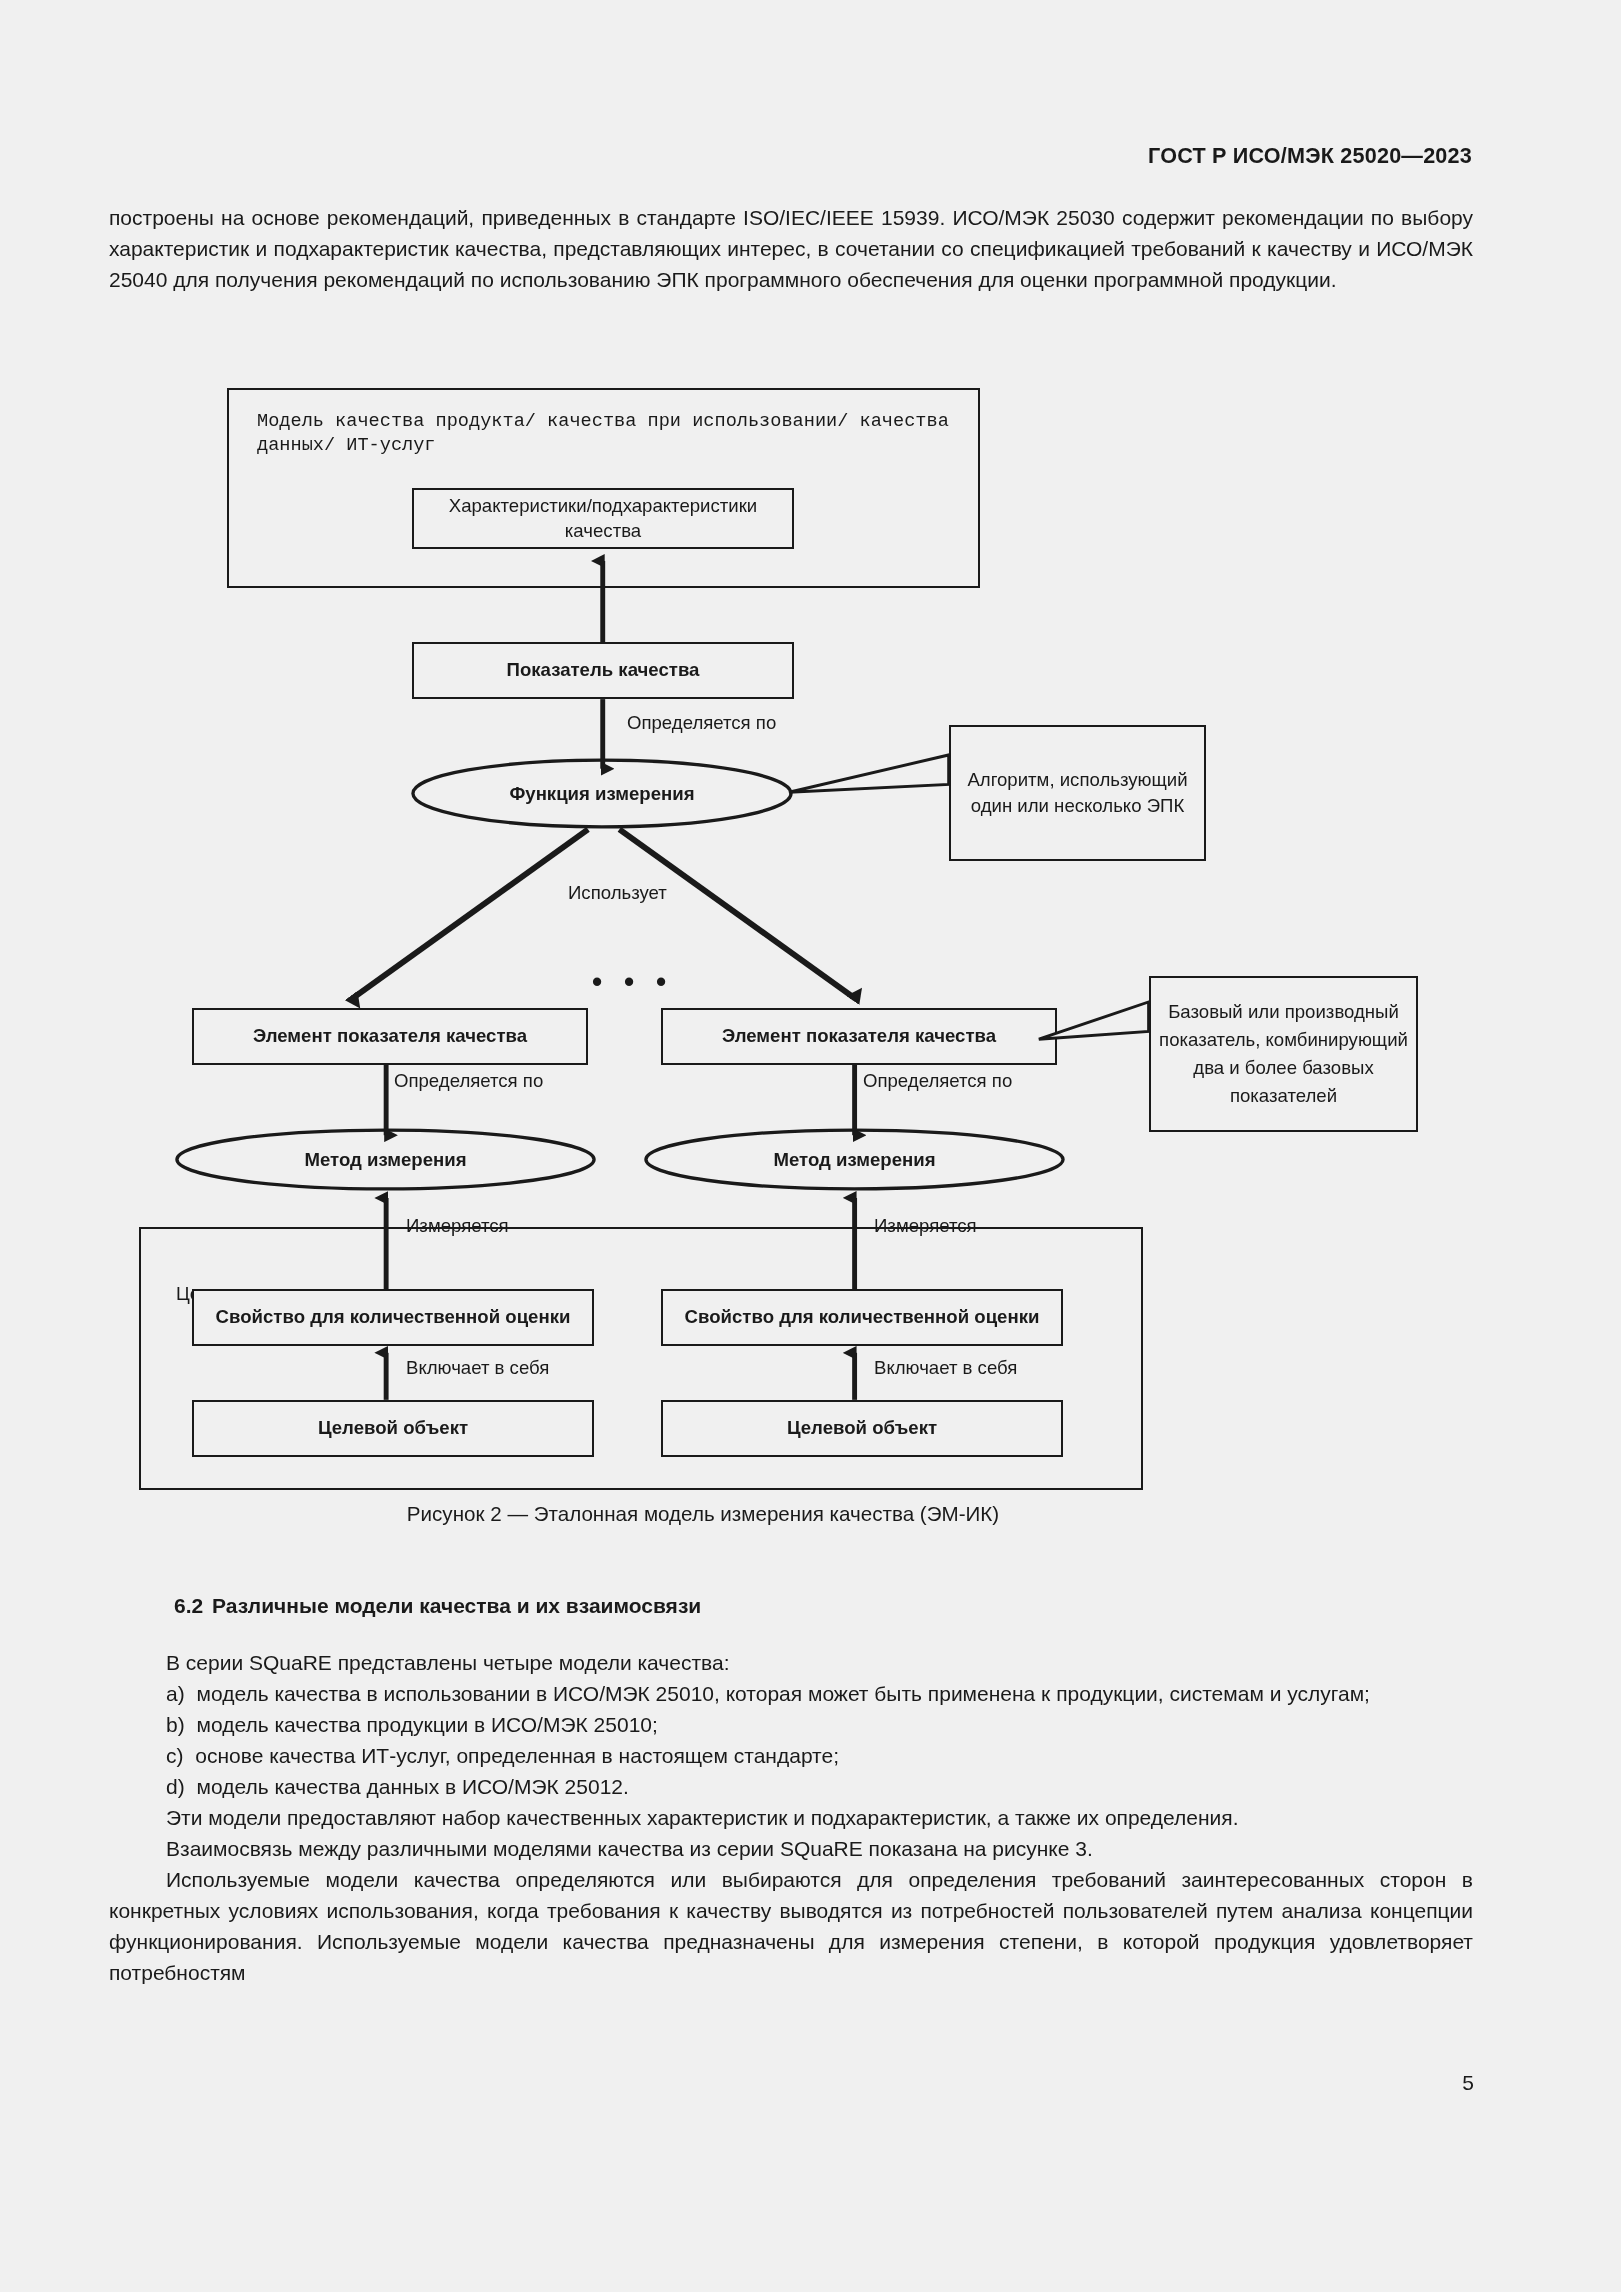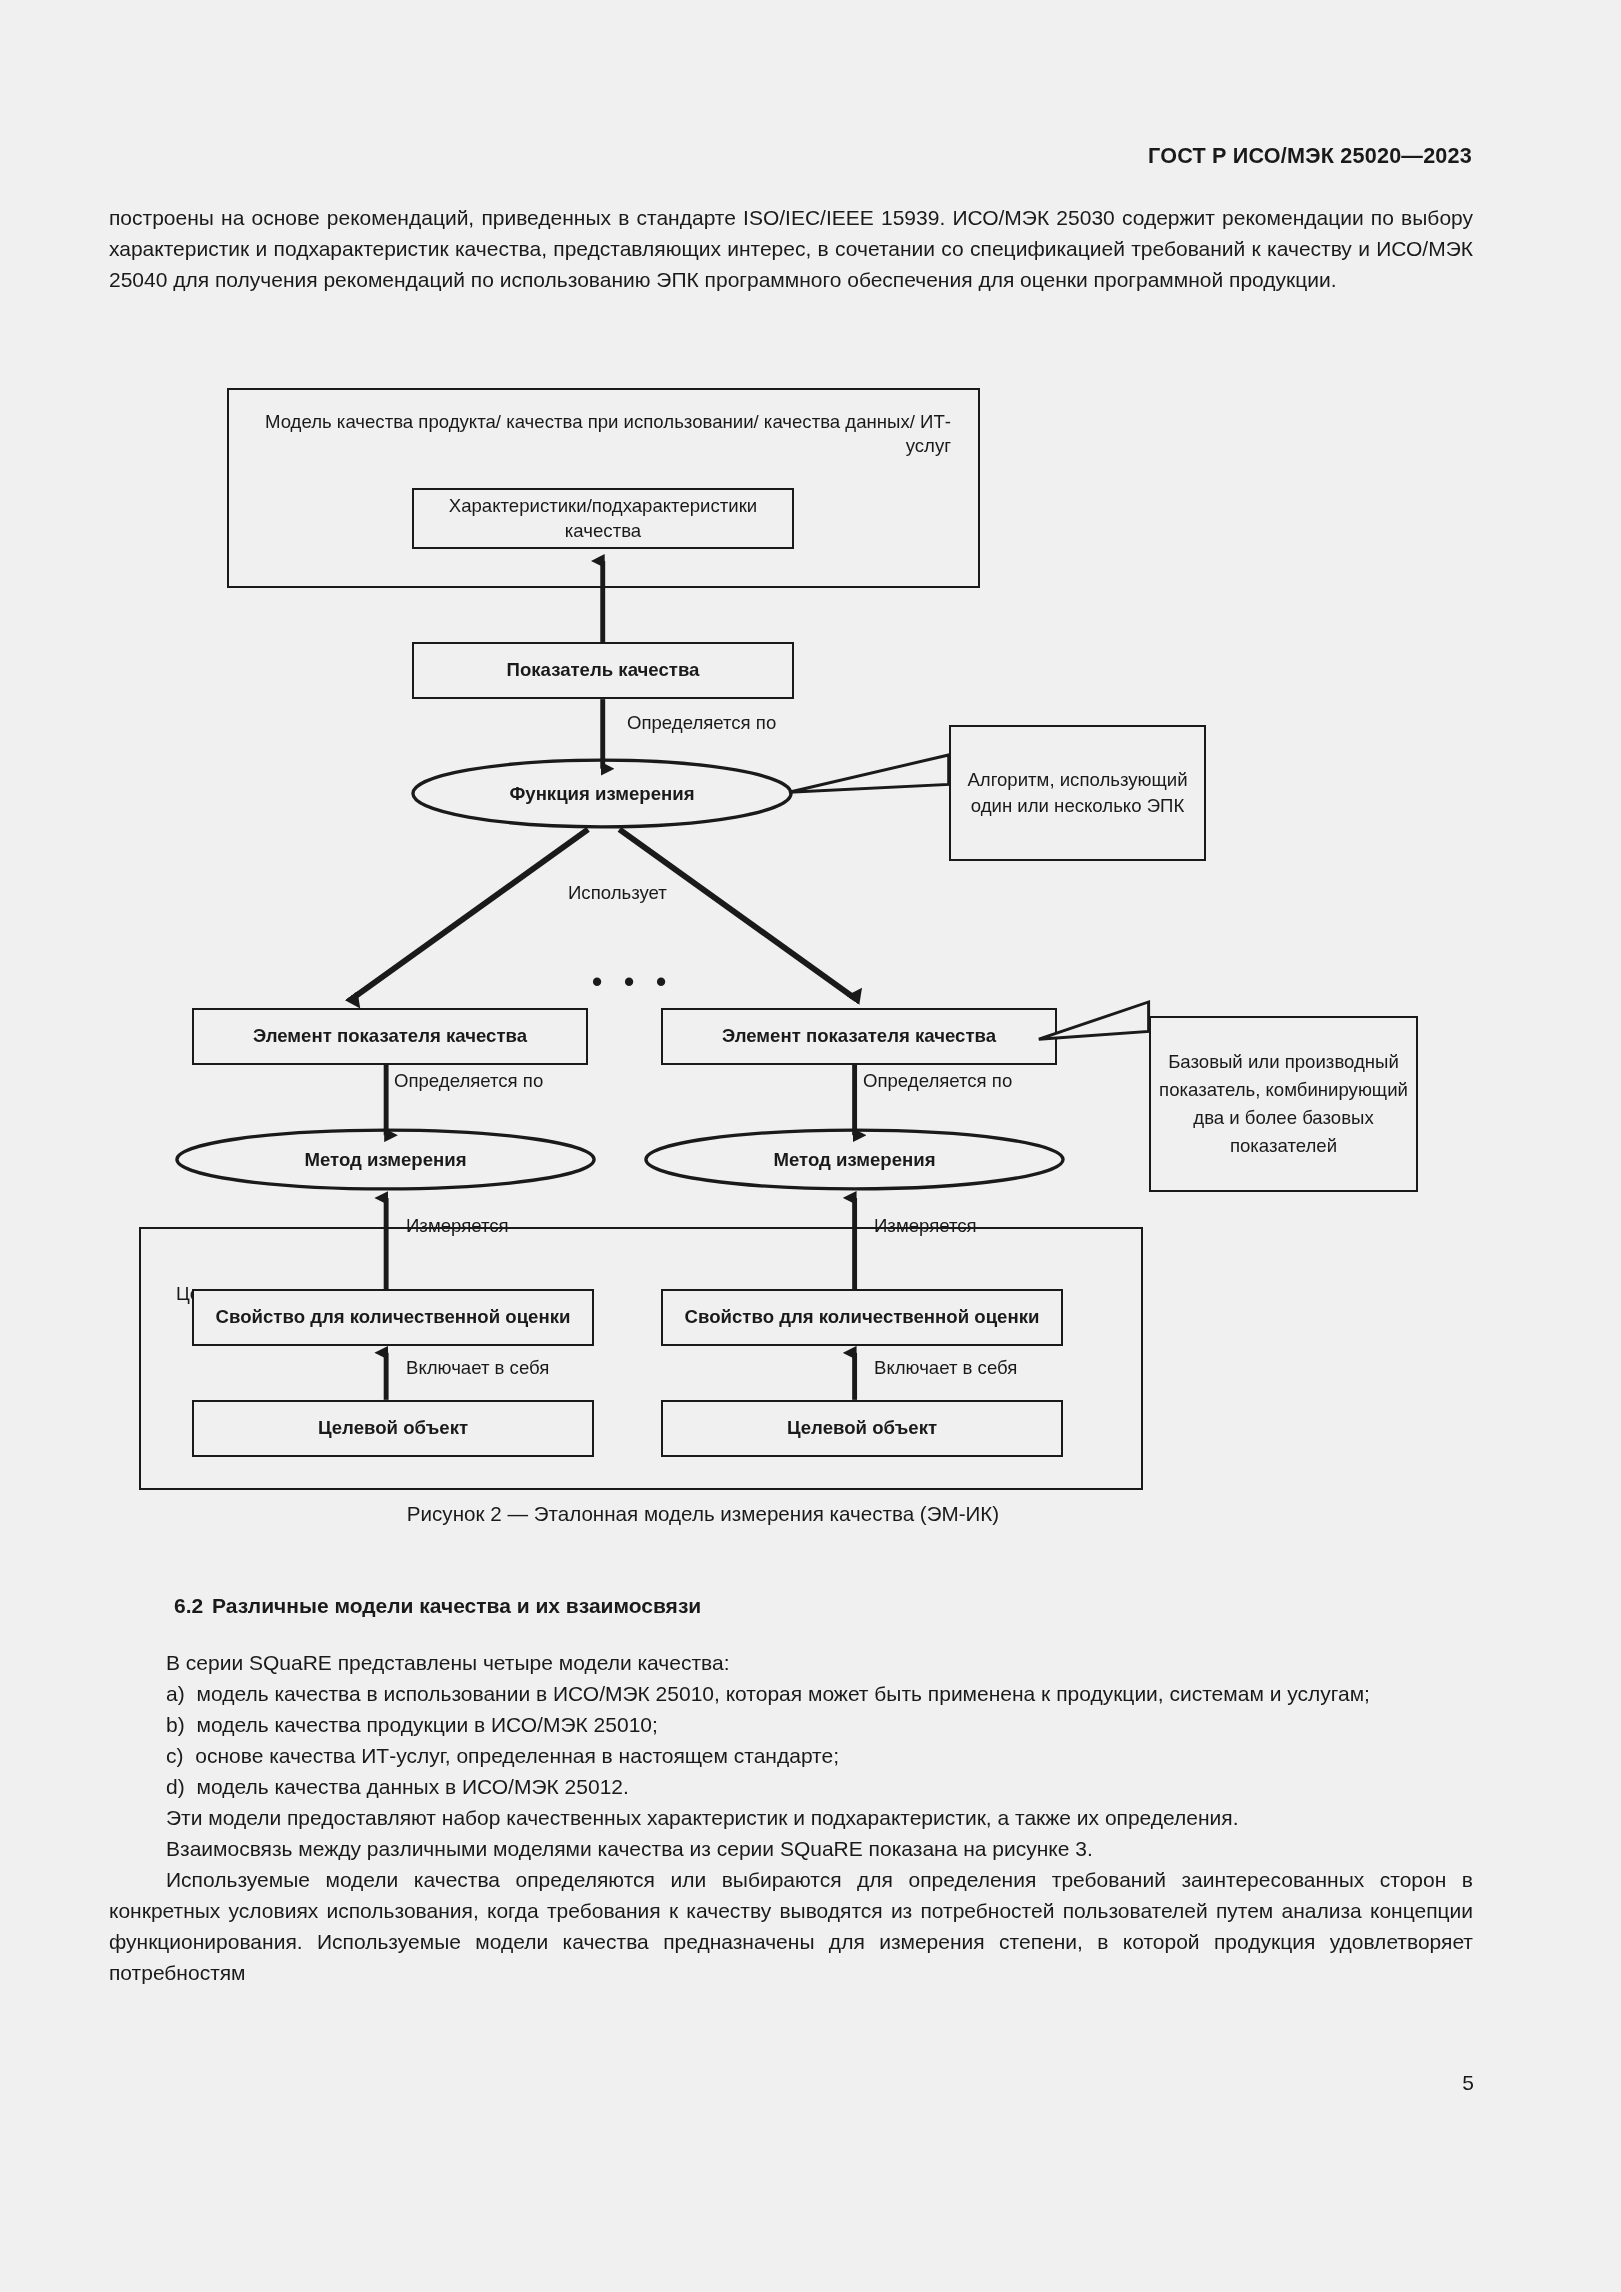--- a/index.html
+++ b/index.html
@@ -157,21 +157,21 @@
 
 <div class="page-header">ГОСТ Р ИСО/МЭК 25020—2023</div>
 
 <div class="textcol p-intro">
   <p>построены на основе рекомендаций, приведенных в стандарте ISO/IEC/IEEE 15939. ИСО/МЭК 25030 содержит рекомендации по выбору характеристик и подхарактеристик качества, представляющих интерес, в сочетании со спецификацией требований к качеству и ИСО/МЭК 25040 для получения рекомендаций по использованию ЭПК программного обеспечения для оценки программной продукции.</p>
 </div>
 
 <div class="figure">
 
   <div class="group" style="left:227px; top:388px; width:753px; height:200px;"></div>
-  <div class="grouplabel" style="left:257px; top:410px; width:694px; text-align:right;">Модель качества продукта/ качества при использовании/ качества данных/ ИТ-услуг</div>
+  <div class="grouplabel" style="left:257px; top:410px; width:694px; text-align:left;font-family:Liberation Mono, monospace;">Модель качества продукта/ качества при использовании/ качества данных/ ИТ-услуг</div>
 
   <div class="node" style="left:412px; top:488px; width:382px; height:61px;">Характеристики/подхарактеристики качества</div>
 
   <div class="node bold" style="left:412px; top:642px; width:382px; height:57px;">Показатель качества</div>
 
   <div class="edge-label" style="left:627px; top:712px;">Определяется по</div>
 
   <div class="ellipse-wrap" style="left:410px; top:757px; width:384px; height:73px;">
     <svg width="384" height="73" viewBox="0 0 392 74">
       <ellipse cx="196" cy="37" rx="193" ry="34" fill="#f0f0f0" stroke="#1a1a1a" stroke-width="3.4"></ellipse>
@@ -181,21 +181,21 @@
 
   <div class="node" style="left:949px; top:725px; width:257px; height:136px; line-height:26.5px;">Алгоритм, использующий один или несколько ЭПК</div>
 
   <div class="edge-label" style="left:568px; top:882px;">Использует</div>
 
   <div class="dots" style="left:592px; top:968px;">• • •</div>
 
   <div class="node bold" style="left:192px; top:1008px; width:396px; height:57px;">Элемент показателя качества</div>
   <div class="node bold" style="left:661px; top:1008px; width:396px; height:57px;">Элемент показателя качества</div>
 
-  <div class="node" style="left:1149px; top:976px; width:269px; height:176px; line-height:28px;margin-top:40px;">Базовый или производный показатель, комбинирующий два и более базовых показателей</div>
+  <div class="node" style="left:1149px; top:976px; width:269px; height:156px; line-height:28px;">Базовый или производный показатель, комбинирующий два и более базовых показателей</div>
 
   <div class="edge-label" style="left:394px; top:1070px;">Определяется по</div>
   <div class="edge-label" style="left:863px; top:1070px;">Определяется по</div>
 
   <div class="ellipse-wrap" style="left:174px; top:1127px; width:423px; height:65px;">
     <svg width="423" height="65" viewBox="0 0 432 66">
       <ellipse cx="216" cy="33" rx="213" ry="30" fill="#f0f0f0" stroke="#1a1a1a" stroke-width="3.4"></ellipse>
     </svg>
     <div class="ellipse-txt">Метод измерения</div>
   </div>

